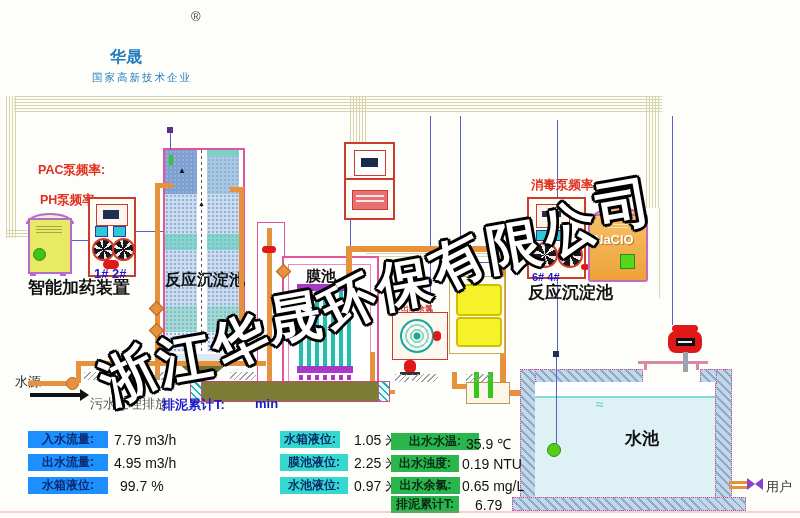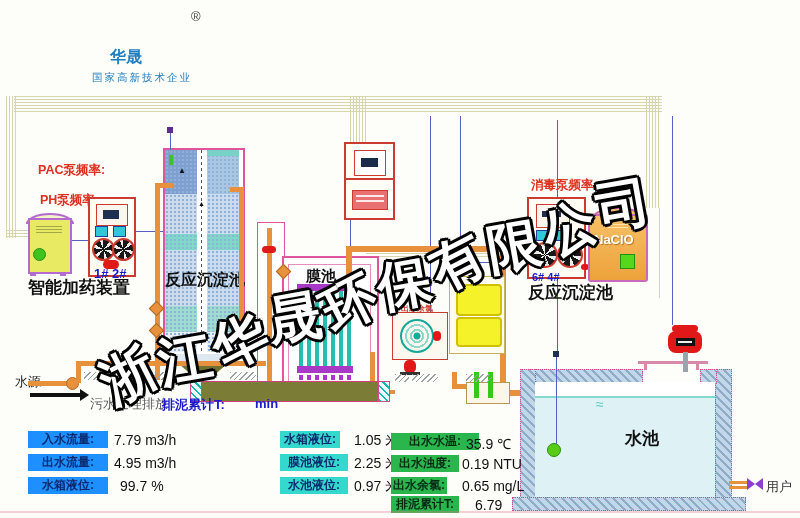--- a/index.html
+++ b/index.html
@@ -273,21 +273,21 @@
   <div class="abs mval" style="left:354px;top:432px;">1.05 米</div>
   <div class="abs mlabel bgcyan" style="left:280px;top:454px;width:68px;">膜池液位:</div>
   <div class="abs mval" style="left:354px;top:455px;">2.25 米</div>
   <div class="abs mlabel bgcyan" style="left:280px;top:477px;width:68px;">水池液位:</div>
   <div class="abs mval" style="left:354px;top:478px;">0.97 米</div>
 
   <div class="abs mlabel bggreen" style="left:391px;top:433px;width:88px;">出水水温:</div>
   <div class="abs mval" style="left:466px;top:434px;">35.9 ℃</div>
   <div class="abs mlabel bggreen" style="left:391px;top:455px;width:68px;">出水浊度:</div>
   <div class="abs mval" style="left:462px;top:456px;">0.19 NTU</div>
-  <div class="abs mlabel bggreen" style="left:391px;top:477px;width:56px;">出水余氯:</div>
+  <div class="abs mlabel bggreen" style="left:391px;top:477px;width:69px;">出水余氯:</div>
   <div class="abs mval" style="left:462px;top:478px;">0.65 mg/L</div>
   <div class="abs mlabel bggreen" style="left:391px;top:496px;width:68px;">排泥累计T:</div>
   <div class="abs mval" style="left:475px;top:497px;">6.79</div>
 
   <div class="abs" style="left:0;top:511px;width:800px;height:2px;background:rgba(230,120,140,.35);"></div>
 
   <div class="abs watermark" style="left:105px;top:352px;"><span style="transform: rotate(-8deg) translateY(-4px);">浙</span><span style="transform: rotate(9deg) translateY(0px);">江</span><span style="transform: rotate(-8deg) translateY(0px);">华</span><span style="transform: rotate(9deg) translateY(-4px);">晟</span><span style="transform: rotate(-8deg) translateY(0px);">环</span><span style="transform: rotate(9deg) translateY(0px);">保</span><span style="transform: rotate(-8deg) translateY(-4px);">有</span><span style="transform: rotate(9deg) translateY(0px);">限</span><span style="transform: rotate(-8deg) translateY(0px);">公</span><span style="transform: rotate(9deg) translateY(-4px);">司</span></div>
 </div>
 
 </body></html>

